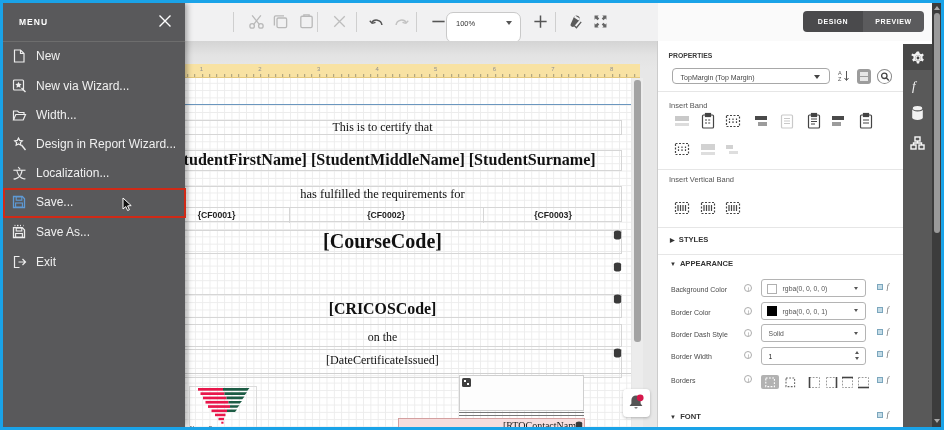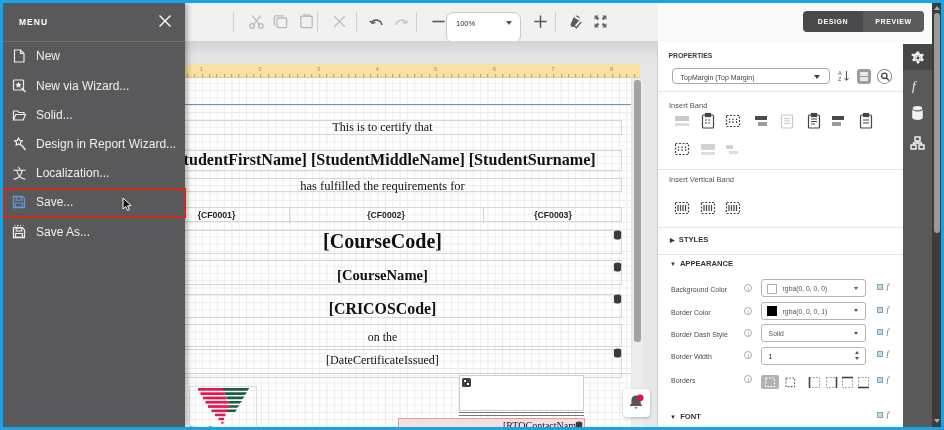--- a/index.html
+++ b/index.html
@@ -127,35 +127,32 @@
         <div class="num" style="left:470.9px">8</div>
     </div>
     <div id="page">
       <div class="abs" style="left:0;top:26px;width:492px;height:1px;background:#6a96be"></div>
       <div class="pbox" style="top:42px;height:15px">
           <div class="ser" style="top:-1px;font-size:12px;line-height:15px">This is to certify that</div>
         </div>
       <div class="pbox" style="top:71.5px;height:21.5px">
           <div class="ser" style="top:-2px;font-size:16.1px;line-height:21.5px;font-weight:bold">[StudentFirstName] [StudentMiddleName] [StudentSurname]</div>
         </div>
-      <div class="pbox" style="top:100px;height:14px">
+      <div class="pbox" style="top:108px;height:22px">
           <div class="ser" style="font-size:12.5px;line-height:14px">has fulfilled the requirements for</div>
         </div>
       <div class="pbox" style="top:129px;height:14.5px">
         <div class="abs" style="left:145.2px;top:0;width:1px;height:14.5px;background:#d6d6d6"></div>
         <div class="abs" style="left:338.5px;top:0;width:1px;height:14.5px;background:#d6d6d6"></div>
         <div class="abs" style="left:0;top:0;width:145px;text-align:center;font-size:8.7px;font-weight:bold;line-height:14.5px;color:#222">{CF0001}</div>
         <div class="abs" style="left:146px;top:0;width:192px;text-align:center;font-size:8.7px;font-weight:bold;line-height:14.5px;color:#222">{CF0002}</div>
         <div class="abs" style="left:339px;top:0;width:140px;text-align:center;font-size:8.7px;font-weight:bold;line-height:14.5px;color:#222">{CF0003}</div>
       </div>
       <div class="pbox" style="top:152px;height:23.7px">
           <div class="ser" style="font-size:20px;line-height:20px;font-weight:bold">[CourseCode]</div>
-        </div>
-      <div class="pbox" style="top:182px;height:25.4px">
-          <div class="ser" style="top:4px;font-size:14.6px;line-height:20px;font-weight:bold">[CourseName]</div>
         </div>
       <div class="pbox" style="top:216px;height:24px">
           <div class="ser" style="top:4px;font-size:15.9px;line-height:20px;font-weight:bold">[CRICOSCode]</div>
         </div>
       <div class="pbox" style="top:245.7px;height:22.9px">
           <div class="ser" style="top:5px;font-size:11.9px;line-height:14px">on the</div>
         </div>
       <div class="pbox" style="top:270.5px;height:29px">
           <div class="ser" style="top:3px;font-size:12.1px;line-height:15px">[DateCertificateIssued]</div>
         </div>
@@ -436,21 +433,21 @@
           <path d="M6.5 3.2 l1 2 2.2.3 -1.6 1.5 .4 2.2 -2-1 -2 1 .4-2.2 -1.6-1.5 2.2-.3 z" fill="#ededed" stroke="none"></path>
           <path d="M9.5 9.5 l4 4" stroke-width="1.5"></path>
         </svg>
       <div class="t">New via Wizard...</div>
     </div>
     <div class="mi" style="top:96.75px">
       <svg width="15" height="13" viewBox="0 0 15 13" fill="none" stroke="#ededed" stroke-width="1.2">
           <path d="M1.5 11.5 V2.5 h4 l1.5 1.5 h5 v2"></path>
           <path d="M1.5 11.5 l2.3-5.5 h9.7 l-2.3 5.5 z"></path>
         </svg>
-      <div class="t">Solid...</div>
+      <div class="t">Width...</div>
     </div>
     <div class="mi" style="top:125.75px">
       <svg width="15" height="15" viewBox="0 0 15 15" fill="none" stroke="#ededed" stroke-width="1.2">
           <path d="M6.5 1.5 l1.2 2.4 2.6.4 -1.9 1.8 .45 2.6 -2.35-1.2 -2.35 1.2 .45-2.6 -1.9-1.8 2.6-.4 z" fill="none"></path>
           <path d="M9.5 8.5 l4 5" stroke-width="1.4"></path>
         </svg>
       <div class="t">Design in Report Wizard...</div>
     </div>
     <div class="mi" style="top:154.75px">
       <svg width="15" height="15" viewBox="0 0 15 15">
@@ -468,18 +465,25 @@
     </div>
     <div class="mi" style="top:214.25px">
       <svg width="14" height="15" viewBox="0 0 14 15" fill="none" stroke="#ededed" stroke-width="1.3">
           <path d="M2.5 1 h1 M5 1 h1.5 M8 1 h1 M11 1 h.5" stroke-width="1.6"></path>
           <path d="M1.5 3.2 h8.8 l2.2 2.2 v7.6 h-11 z"></path>
           <rect x="4.2" y="3.5" width="5.6" height="3" stroke-width="1.1"></rect>
           <rect x="3.6" y="9" width="6.8" height="3.8" stroke-width="1.1"></rect>
         </svg>
       <div class="t">Save As...</div>
     </div>
+    <div class="mi" style="top:243.75px">
+      <svg width="15" height="14" viewBox="0 0 15 14" fill="none" stroke="#ededed" stroke-width="1.2">
+          <path d="M7.5 1.5 h-5 v11 h5"></path>
+          <path d="M6.5 7 h7 M10.5 4 l3 3 -3 3"></path>
+        </svg>
+      <div class="t">Exit</div>
+    </div>
     <div id="redbox"></div>
     <svg class="abs" style="left:119px;top:194px" width="11" height="15" viewBox="0 0 11 15">
         <path d="M1 1 L1 12 L3.8 9.6 L5.6 13.5 L7.4 12.7 L5.6 8.9 L9.2 8.6 Z" fill="#111" stroke="#fff" stroke-width="1"></path>
       </svg>
   </div>
 </div>
 
 </body></html>

